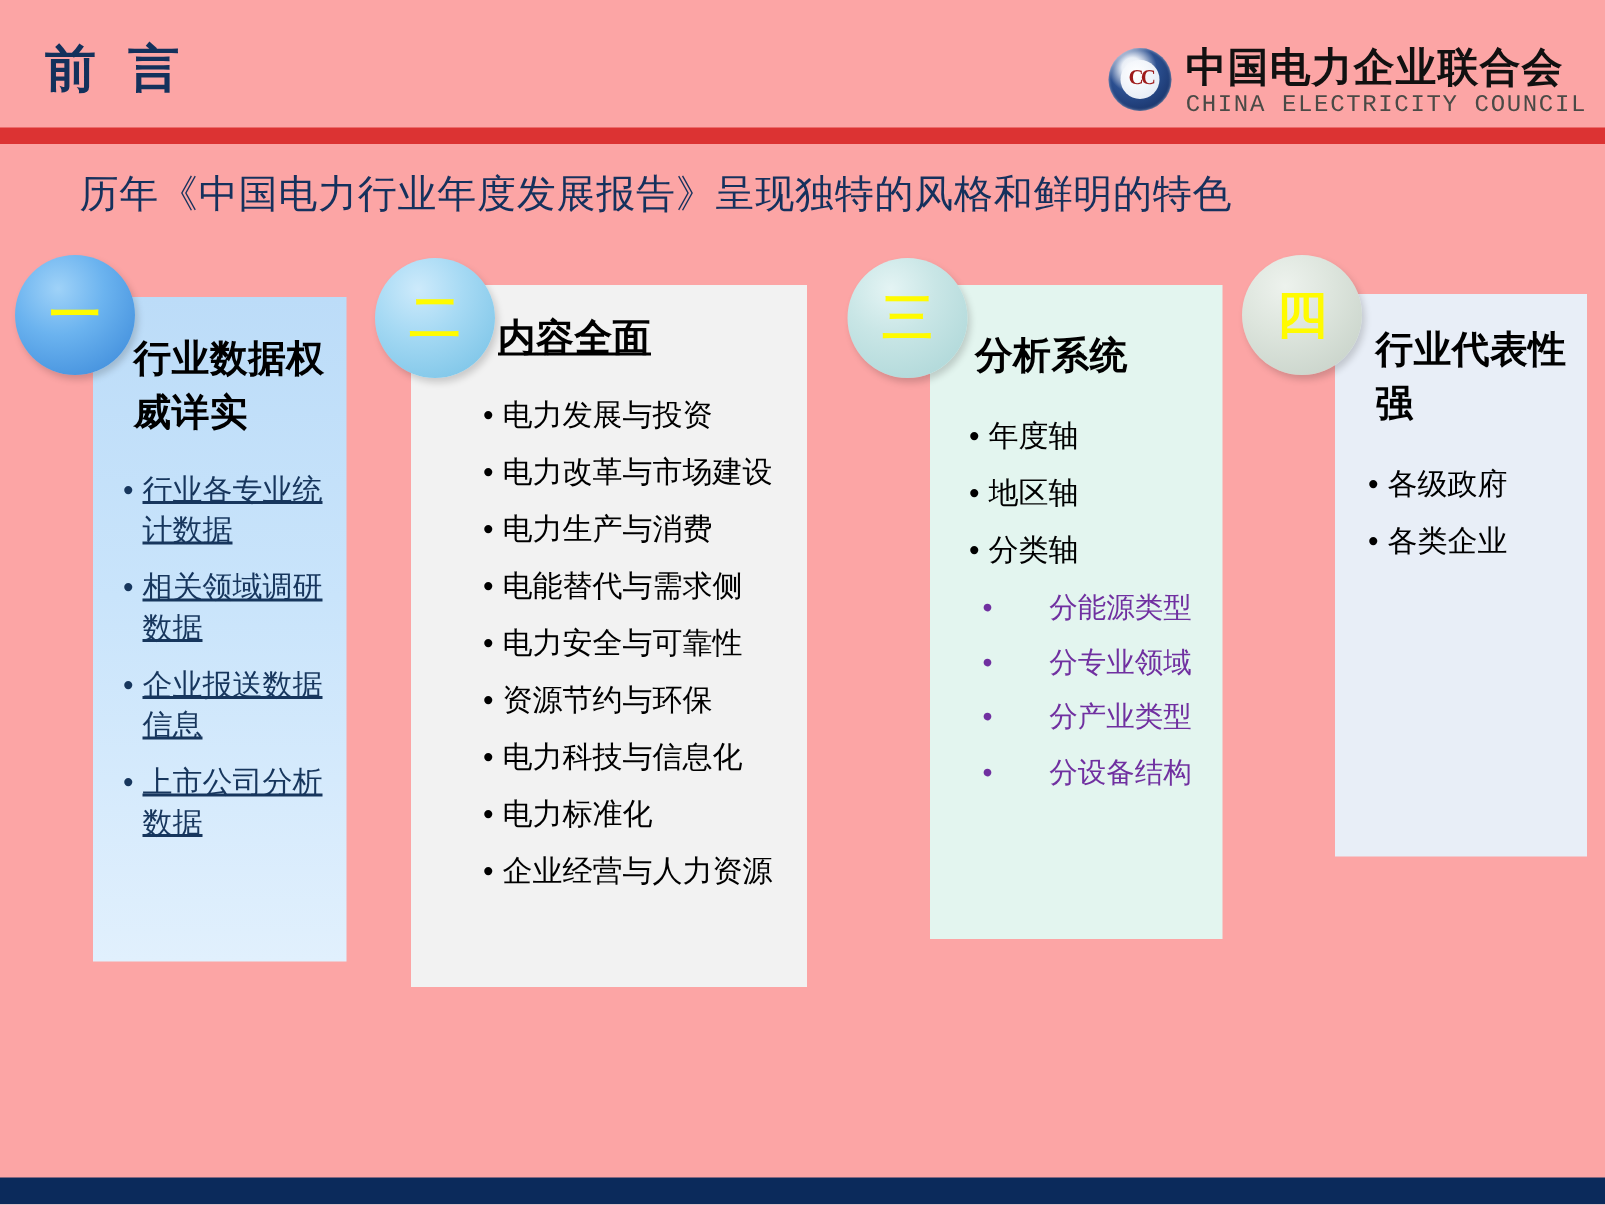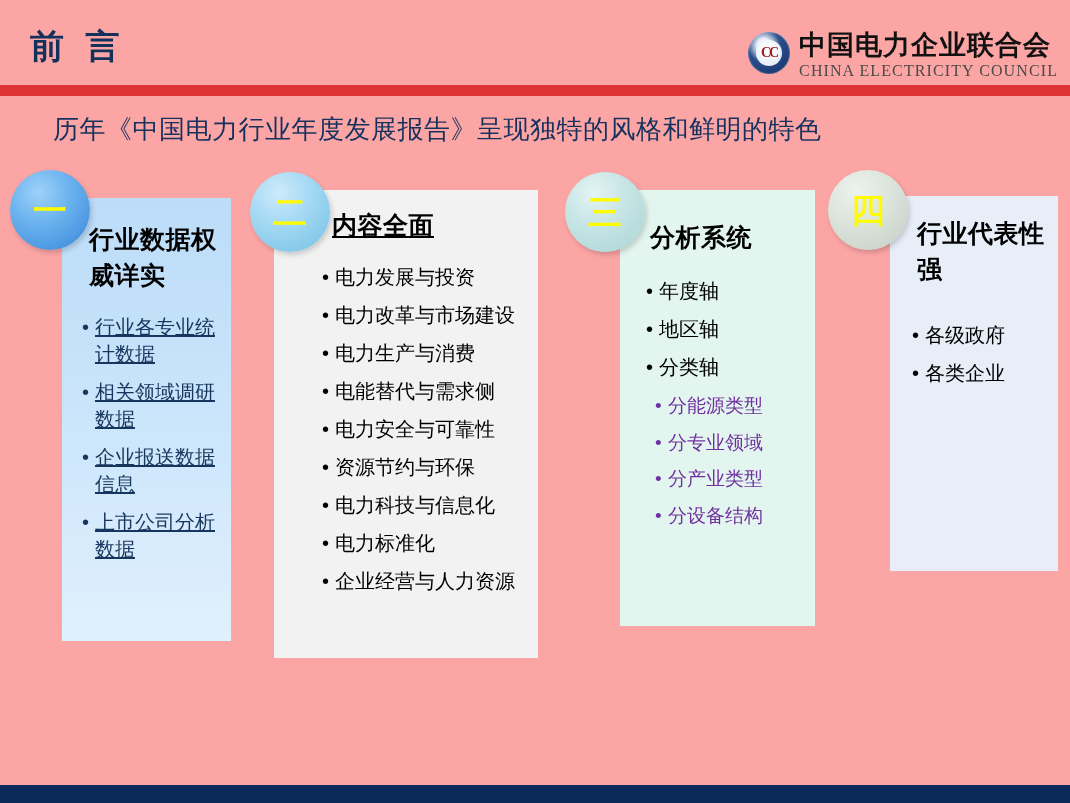--- a/index.html
+++ b/index.html
@@ -74,21 +74,21 @@
   }
   .logo-text { display: flex; flex-direction: column; }
   .logo-cn {
     font-size: 27px;
     font-weight: bold;
     color: #111111;
     letter-spacing: 1px;
     line-height: 1.12;
   }
   .logo-en {
-    font-family: Liberation Serif, serif;
+    font-family: Liberation Mono, monospace;
     font-size: 16px;
     color: #4a4a46;
     letter-spacing: 1.1px;
     line-height: 1.2;
     margin-top: 1px;
   }
   .rule-red {
     position: absolute;
     left: 0;
     top: 85px;
@@ -215,30 +215,31 @@
     padding: 0;
     list-style: none;
   }
   .sub-bullets li {
     position: relative;
     padding-left: 22px;
     font-size: 19px;
     color: #7030a0;
     margin-bottom: 11px;
     line-height: 1.35;
+    text-align: center;
   }
   .sub-bullets li::before {
     content: "\2022";
     position: absolute;
     left: 9px;
     top: 0;
   }
 
   .bl-4 {
-    left: 912px; top: 322px; width: 145px;
+    left: 912px; top: 310px; width: 145px;
     font-size: 20px; color: #000000;
   }
   .bl-4 li { margin-bottom: 11px; }
 
   
   .footer-bar {
     position: absolute;
     left: 0;
     bottom: 0;
     width: 1070px;

